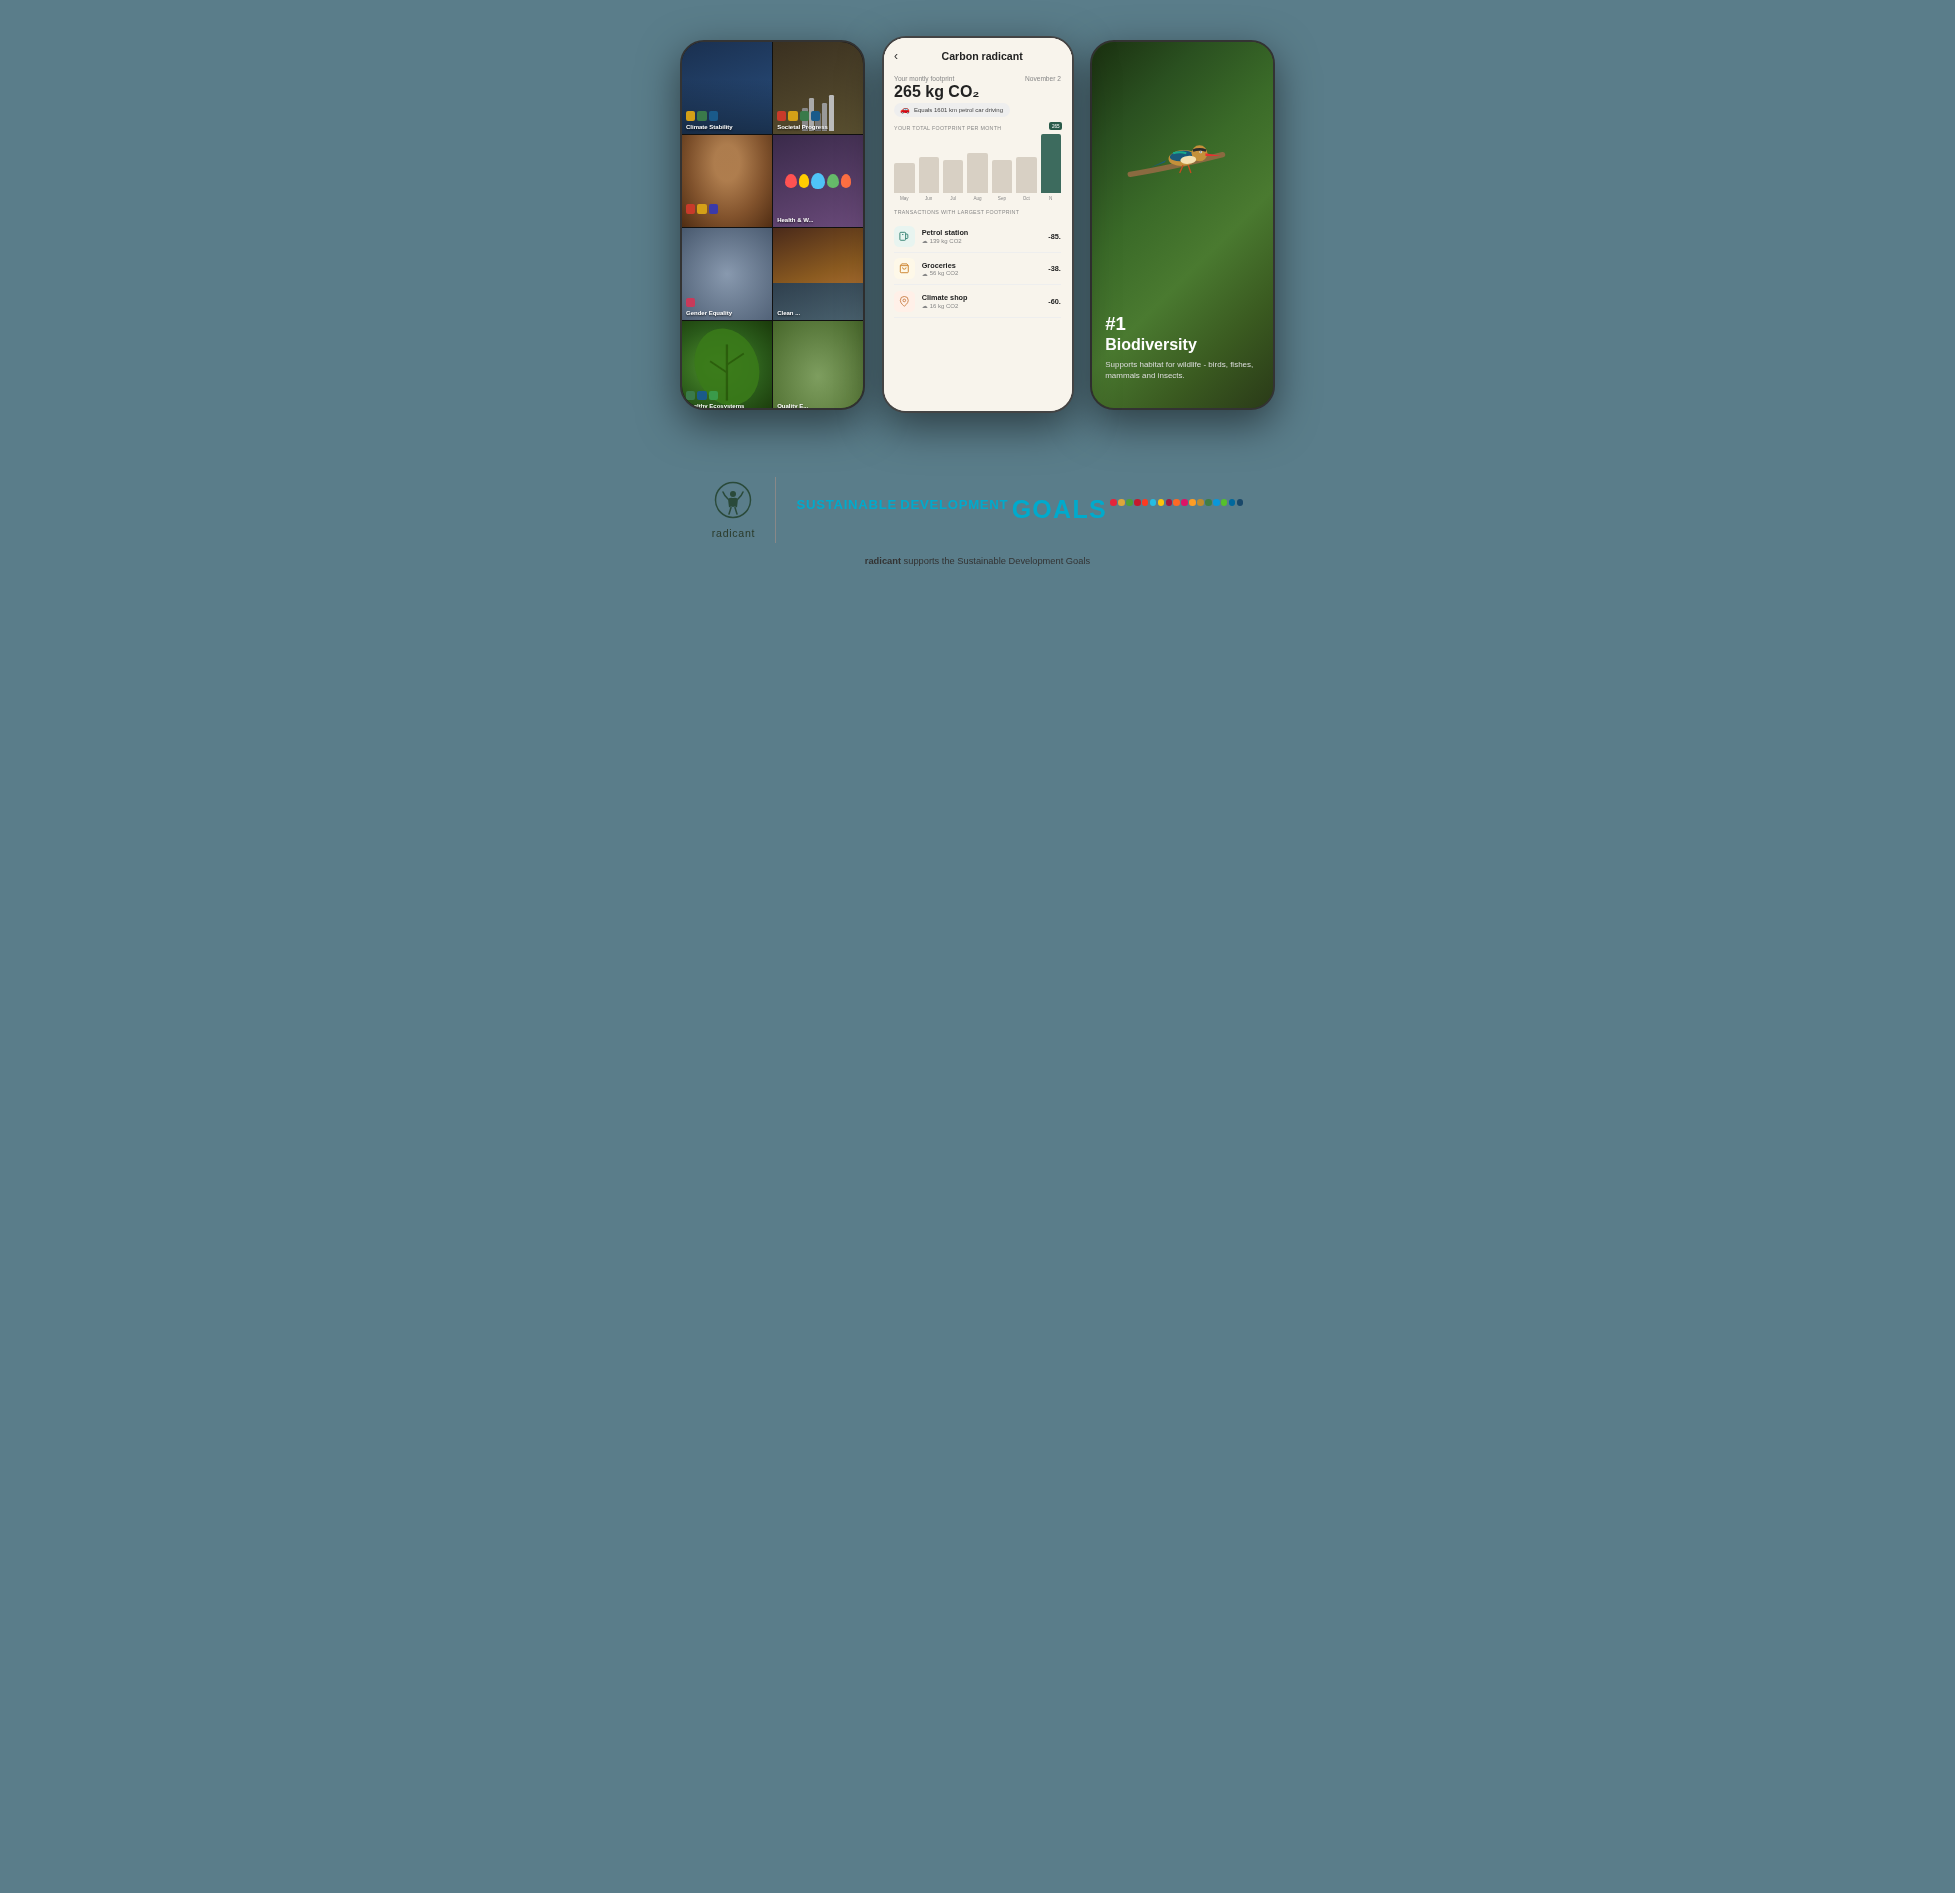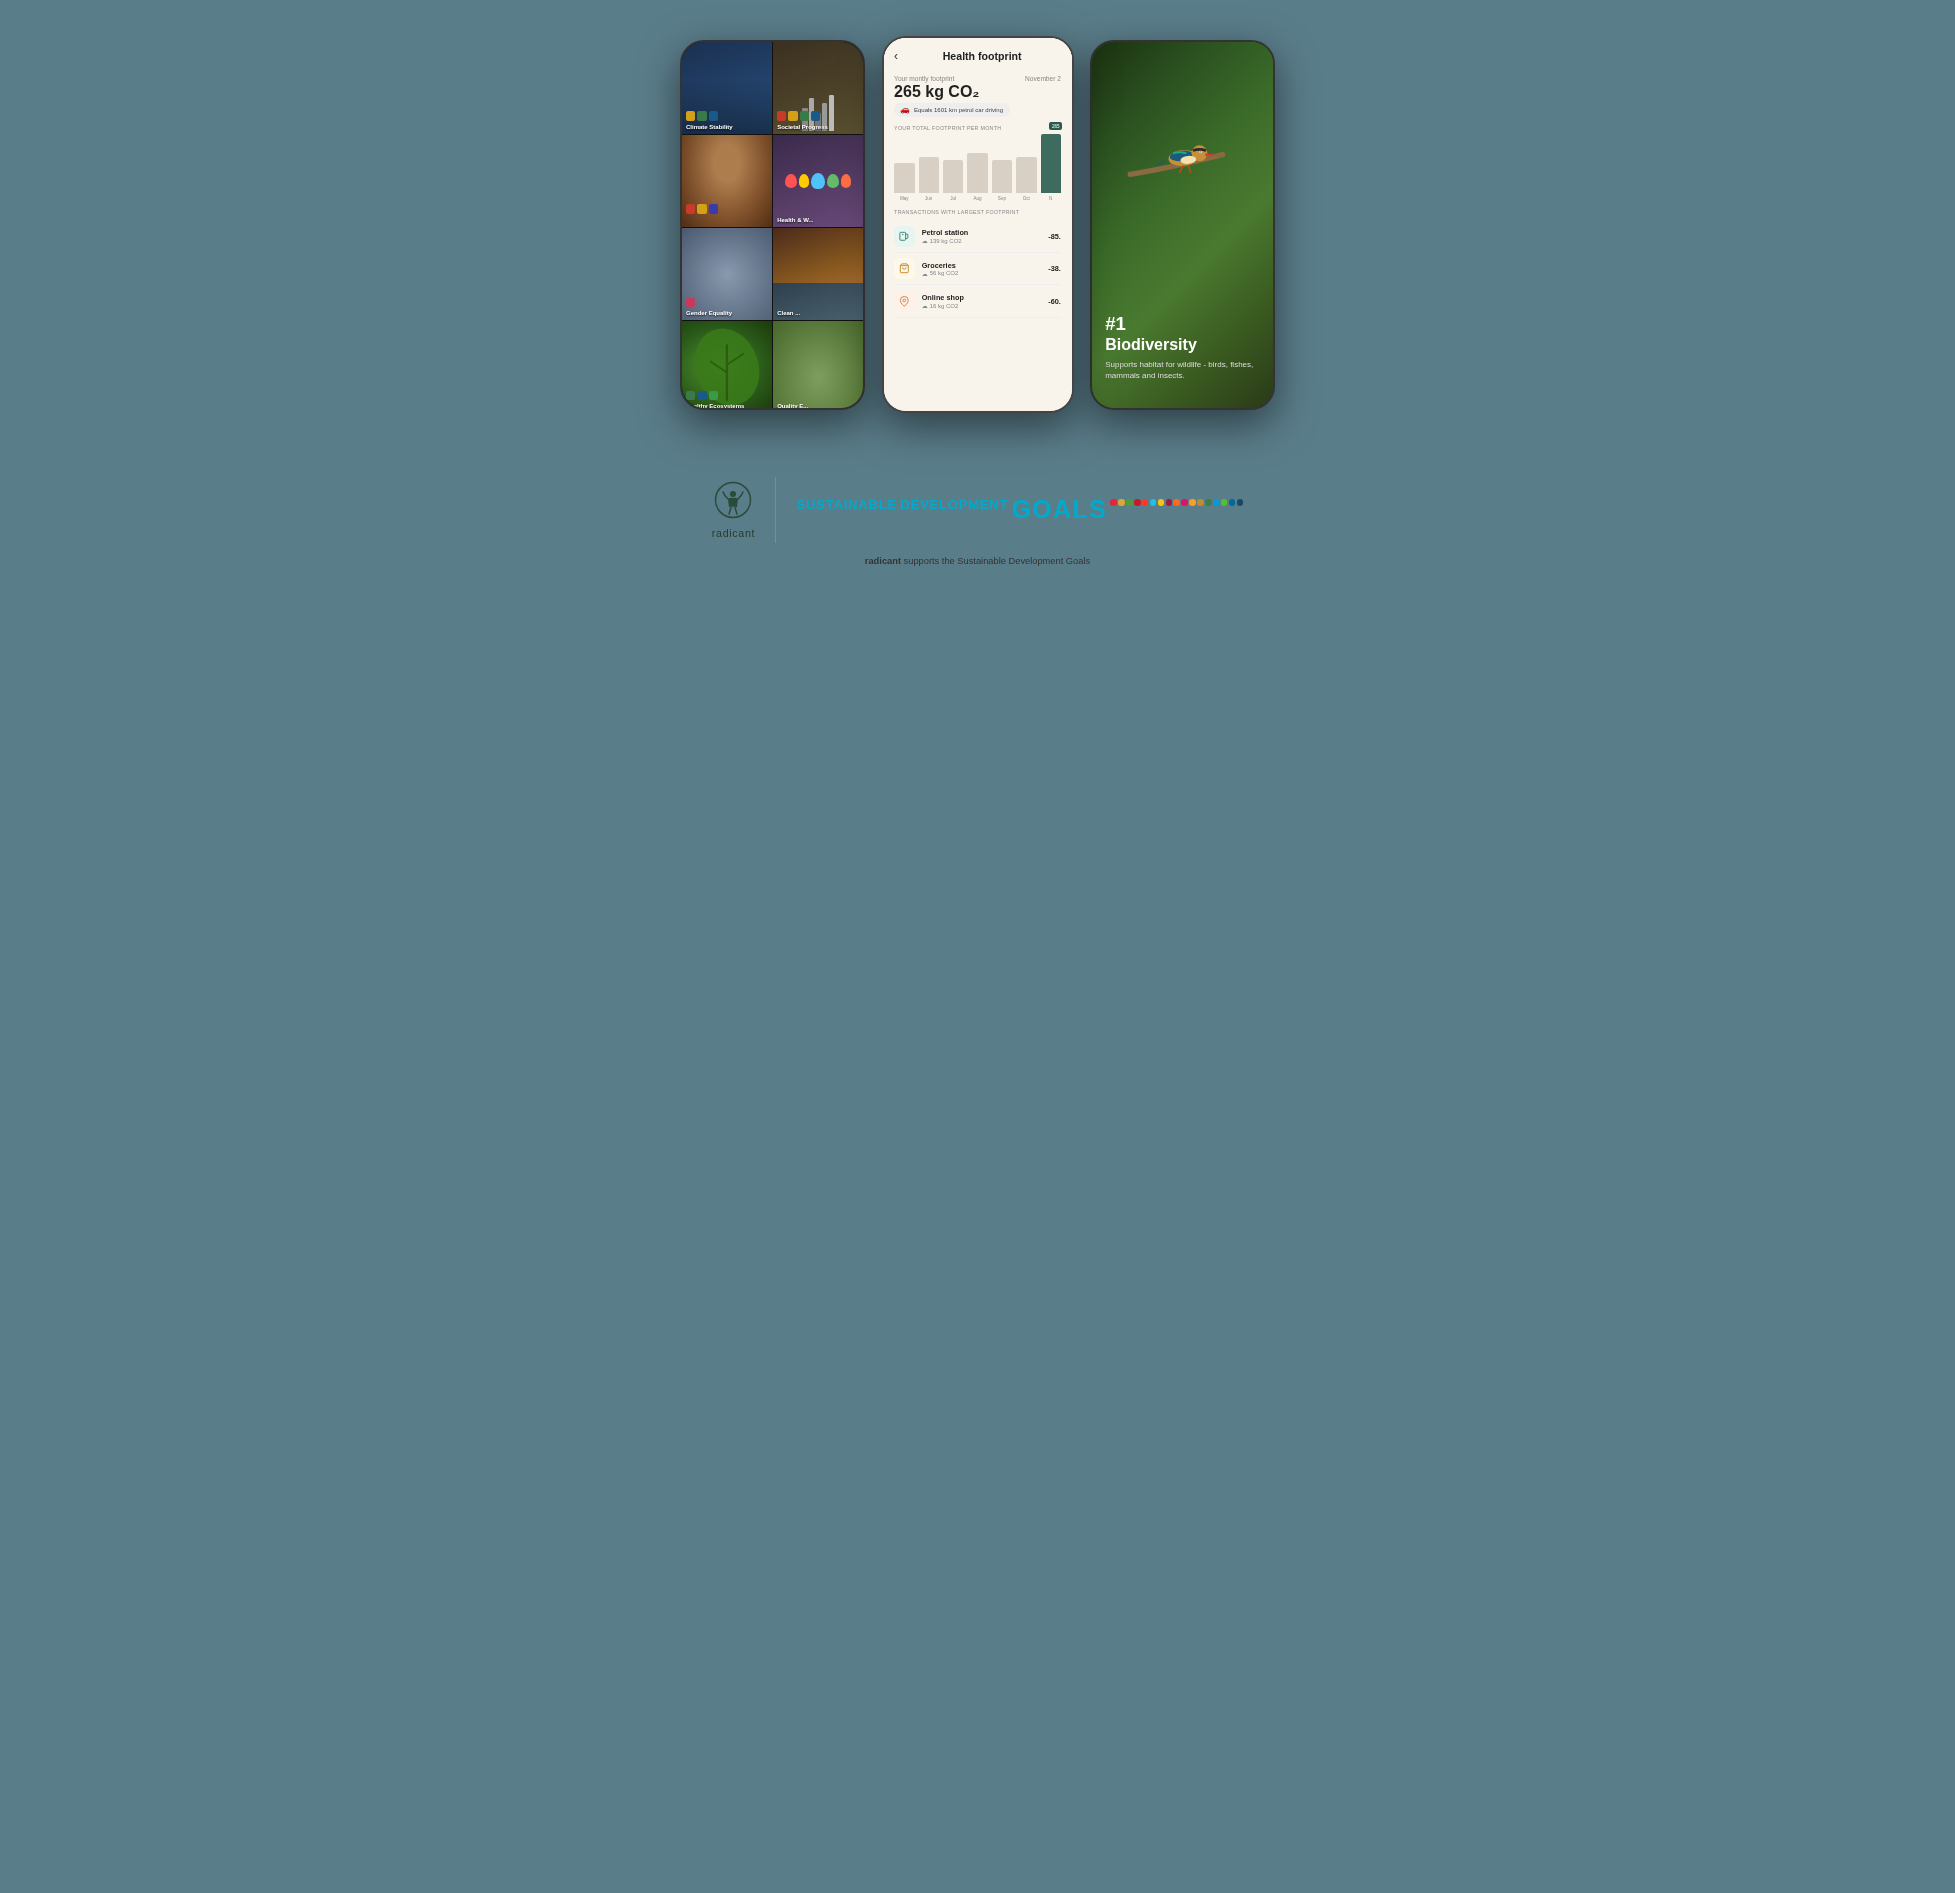--- a/index.html
+++ b/index.html
@@ -504,21 +504,21 @@
 
       </div>
 
     </div>
   </div>
 
   <div class="phone phone-middle">
     <div class="phone-middle-inner">
       <div class="middle-header">
         <span class="back-arrow">‹</span>
-        <span class="middle-title">Health footprint</span>
+        <span class="middle-title">Carbon radicant</span>
       </div>
 
       <div class="middle-content">
         <div class="footprint-label">
           <span>Your montly footprint</span>
           <span>November 2</span>
         </div>
         <div class="footprint-value">265 kg CO₂</div>
         <div class="footprint-badge">
           <span class="car-icon">🚗</span>
@@ -603,21 +603,21 @@
           </div>
 
           <div class="transaction-item">
             <div class="transaction-icon icon-shop">
               <svg width="10.6" height="10.6" viewBox="0 0 24 24" fill="none" stroke="#c87a40" stroke-width="2">
                 <path d="M21 10c0 7-9 13-9 13s-9-6-9-13a9 9 0 0118 0z"></path>
                 <circle cx="12" cy="10" r="3"></circle>
               </svg>
             </div>
             <div class="transaction-info">
-              <div class="transaction-name">Online shop</div>
+              <div class="transaction-name">Climate shop</div>
               <div class="transaction-co2">
                 <span>☁</span>
                   <span>16 kg CO2</span>
               </div>
             </div>
             <div class="transaction-amount">-60.</div>
           </div>
 
         </div>
       </div>

